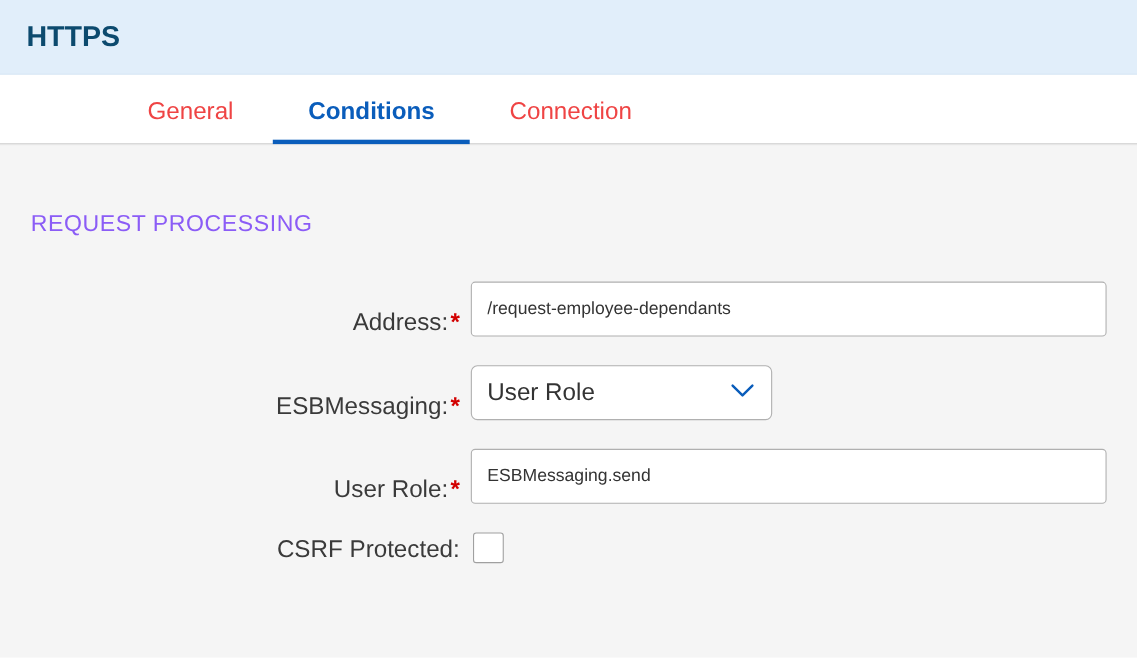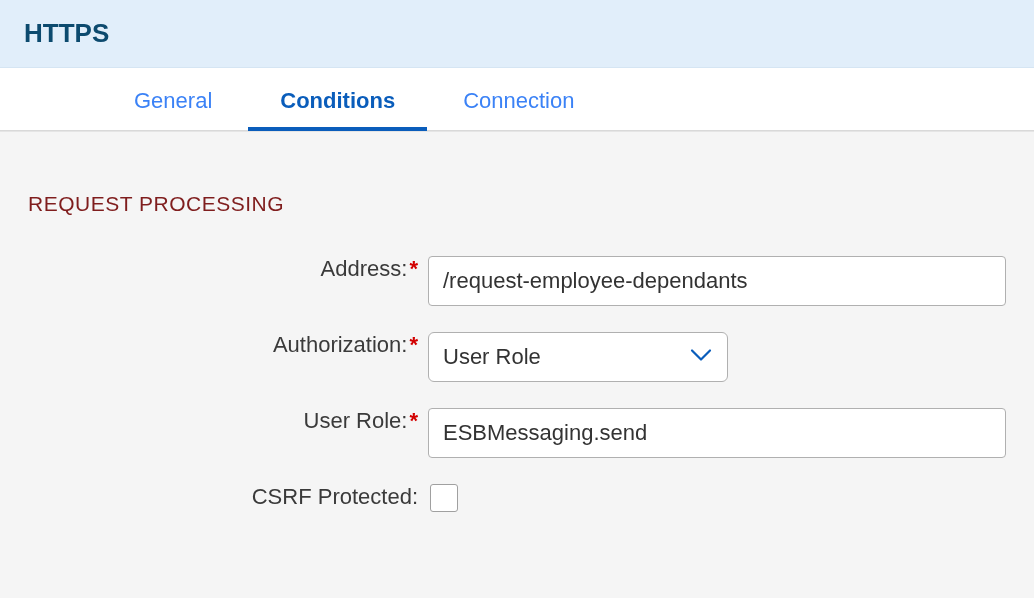--- a/index.html
+++ b/index.html
@@ -25,21 +25,21 @@
     }
     .tabs {
       display: flex;
       background: #fff;
       padding: 0 100px;
       border-bottom: 1px solid #d9d9d9;
     }
     .tab {
       padding: 20px 34px 16px;
       font-size: 22px;
-      color: #3b82f6;
+      color: #ef4444;
       cursor: pointer;
       position: relative;
     }
     .tab.active {
       color: #0a5dbb;
       font-weight: 600;
     }
     .tab.active::after {
       content: "";
       position: absolute;
@@ -51,54 +51,54 @@
     }
     .content {
       background: #f5f5f5;
       padding: 60px 28px 60px 28px;
       min-height: 440px;
       border-top: 1px solid #e5e5e5;
     }
     .section-title {
       font-size: 21px;
       letter-spacing: 0.5px;
-      color: #7f1d1d;
+      color: #8b5cf6;
       margin-bottom: 40px;
       font-weight: 400;
     }
     .form-row {
       display: flex;
-      align-items: flex-start;
+      align-items: flex-end;
       margin-bottom: 26px;
     }
     .label {
       width: 400px;
       text-align: right;
       padding-right: 10px;
       font-size: 22px;
       color: #3a3a3a;
     }
     .required {
       color: #d20000;
       font-weight: 700;
       margin-left: 2px;
     }
     .text-input {
       flex: 1;
       height: 50px;
       padding: 0 14px;
-      font-size: 22px;
+      font-size: 16px;
       border: 1px solid #b0b0b0;
       border-radius: 4px;
       background: #fff;
       color: #333;
     }
     .select-wrap {
       position: relative;
-      width: 300px;
+      width: 274px;
     }
     .select-input {
       width: 100%;
       height: 50px;
       padding: 0 14px;
       font-size: 22px;
       border: 1px solid #b0b0b0;
       border-radius: 6px;
       background: #fff;
       color: #333;
@@ -141,21 +141,21 @@
 
   <div class="form-row">
     <div class="label">
       <span>Address:</span><span class="required">*</span>
     </div>
     <input type="text" class="text-input" value="/request-employee-dependants" style="">
   </div>
 
   <div class="form-row">
     <div class="label">
-      <span>Authorization:</span><span class="required">*</span>
+      <span>ESBMessaging:</span><span class="required">*</span>
     </div>
     <div class="select-wrap">
       <input type="text" readonly="" class="select-input" value="User Role" style="">
       <span class="chevron">
         <svg width="22" height="14" viewBox="0 0 22 14">
           <path d="M2 2 L11 11 L20 2" stroke="#0a5dbb" stroke-width="2.2" fill="none" stroke-linecap="round" stroke-linejoin="round"></path>
         </svg>
       </span>
     </div>
   </div>

